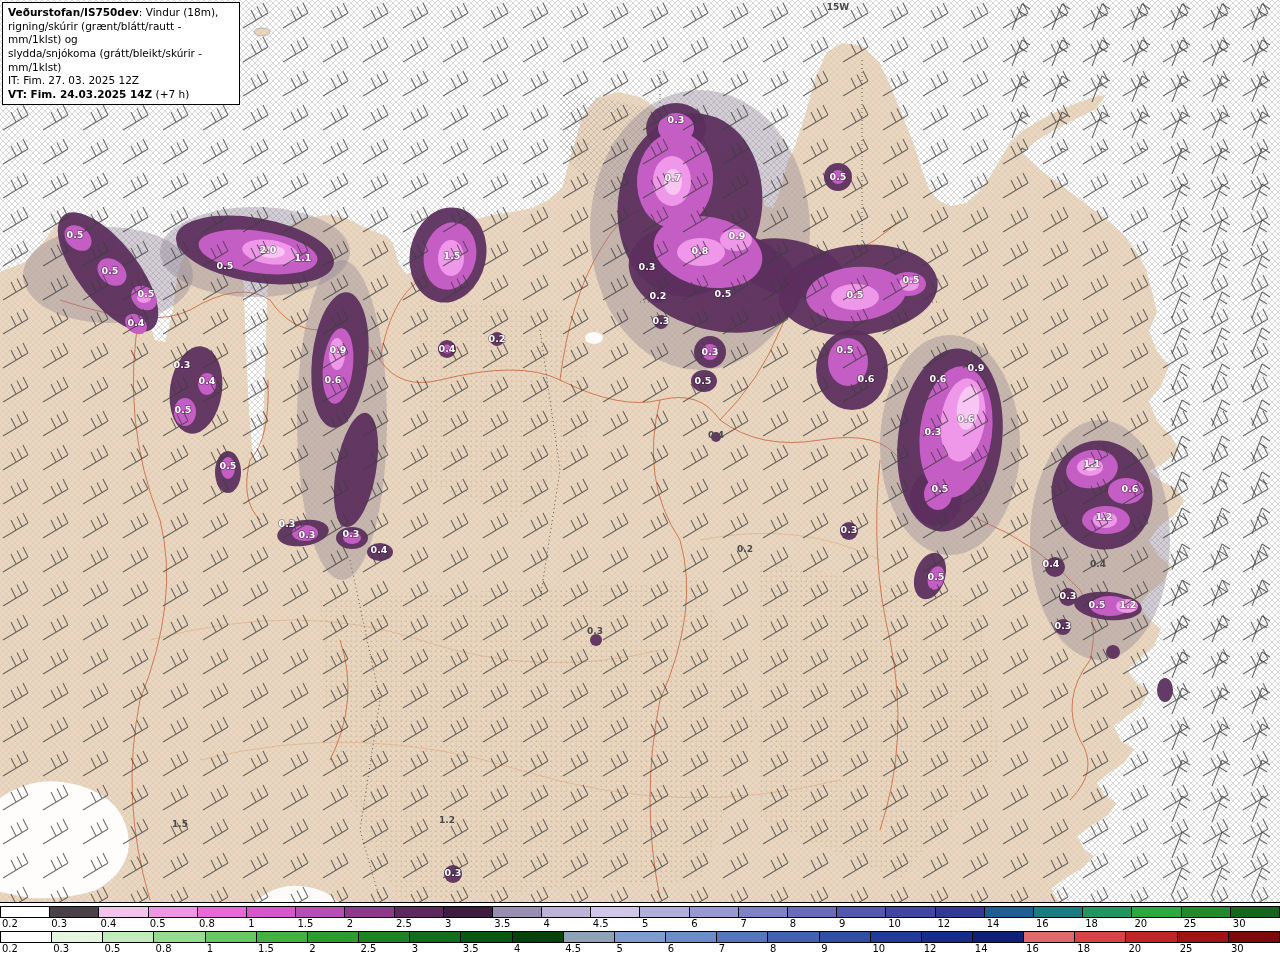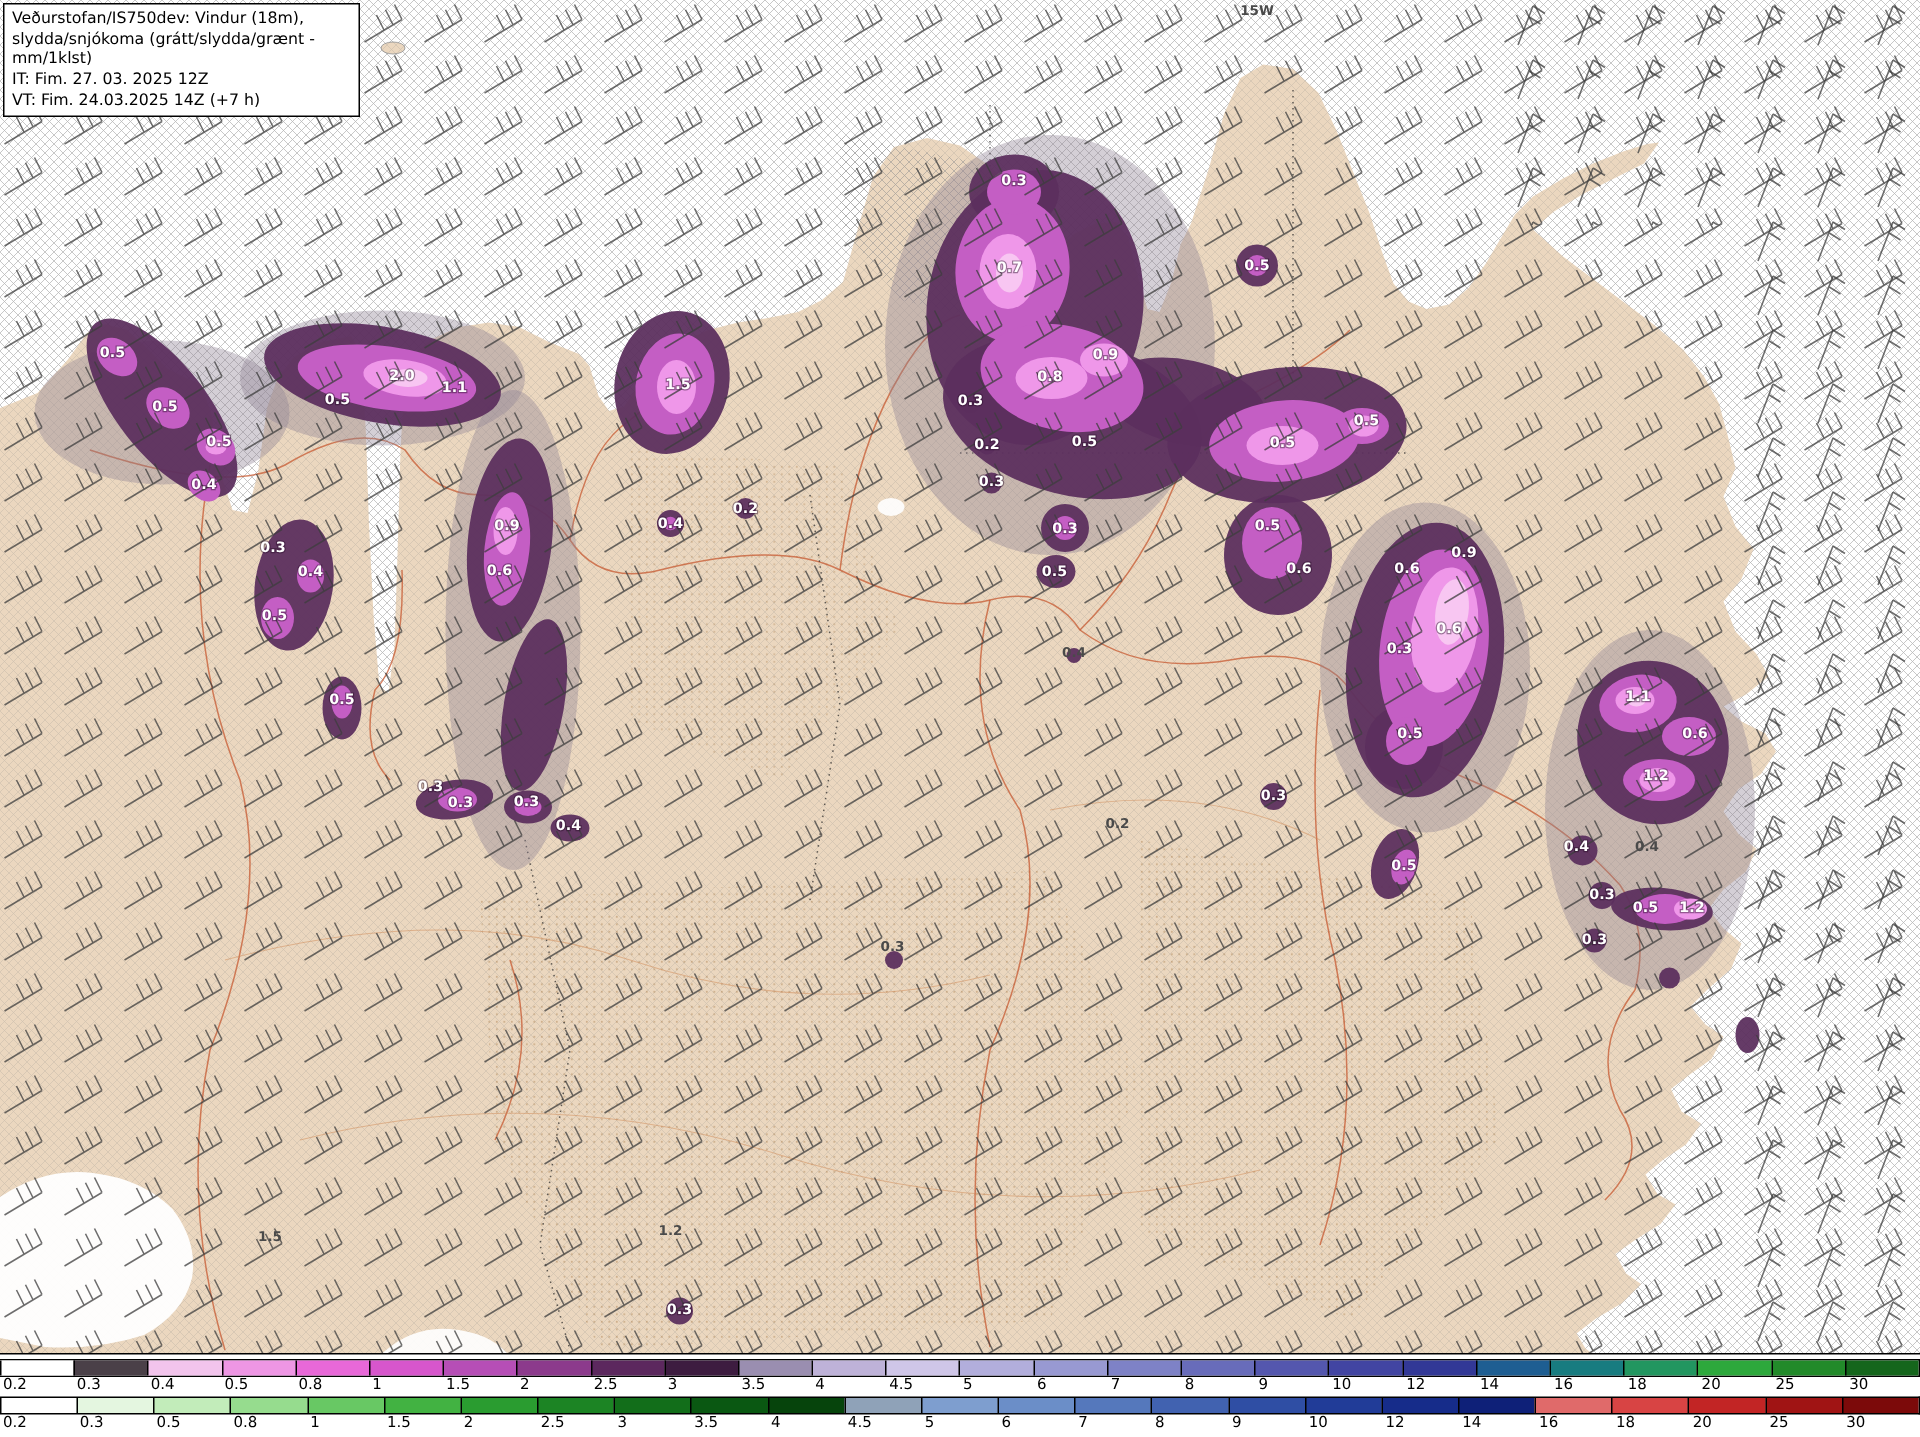--- a/index.html
+++ b/index.html
@@ -18,21 +18,21 @@
   .contour { stroke:#d08a55; stroke-width:.7; fill:none; opacity:.5; }
   .dotted { stroke:#222; stroke-width:1; fill:none; stroke-dasharray:1 3; opacity:.7; }
 
   .mv { fill:#ffffff; font:700 9.5px "DejaVu Sans",sans-serif; text-anchor:middle;
         paint-order:stroke; stroke:rgba(40,10,40,.45); stroke-width:1.6px; }
   .mv.dark { fill:#4a4a4a; stroke:none; font-weight:600; font-size:9px; }
 
   .info-box { position:absolute; top:2px; left:2px; width:238px; background:#fff;
               border:1px solid #000; padding:3px 5px; font-size:10.5px; line-height:1.3;
               color:#000; z-index:5; }
-  .info-box .b { font-weight:normal; }
+  .info-box .b { font-weight:bold; }
 
   .legend { position:absolute; left:0; bottom:0; width:1280px; height:56px; background:#fff;
             border-top:1px solid #000; padding-top:3px; z-index:5; }
   .bar { display:flex; height:12px; border-top:1px solid #000; border-bottom:1px solid #000; border-right:1px solid #000; }
   .bar .cell { flex:1; border-left:1px solid #000; }
   .labels { display:flex; height:13px; font-size:10px; line-height:12px; color:#000; }
   .labels .lbl { flex:1; text-align:left; padding-left:2px; white-space:nowrap; }
 </style>
 </head>
 <body>
@@ -279,21 +279,22 @@
         <text x="1063" y="629" class="mv">0.3</text>
         <text x="595" y="634" class="mv dark">0.3</text>
         <text x="180" y="827" class="mv dark">1.5</text>
         <text x="447" y="823" class="mv dark">1.2</text>
         <text x="453" y="876" class="mv">0.3</text>
       </g>
   </svg>
 
   <div class="info-box">
     <div><span class="b">Veðurstofan/IS750dev</span><span>: Vindur (18m),</span></div>
-    <div>slydda/snjókoma (grátt/slydda/grænt - mm/1klst)</div>
+    <div>rigning/skúrir (grænt/blátt/rautt - mm/1klst) og</div>
+    <div>slydda/snjókoma (grátt/bleikt/skúrir - mm/1klst)</div>
     <div>IT: Fim. 27. 03. 2025 12Z</div>
     <div><span class="b">VT: Fim. 24.03.2025 14Z</span><span> (+7 h)</span></div>
   </div>
 
   <div class="legend">
     <div class="bar" id="bar-snow">
         <div class="cell" style="background: rgb(255, 255, 255);"></div>
         <div class="cell" style="background: rgb(74, 64, 72);"></div>
         <div class="cell" style="background: rgb(242, 196, 236);"></div>
         <div class="cell" style="background: rgb(238, 150, 228);"></div>

